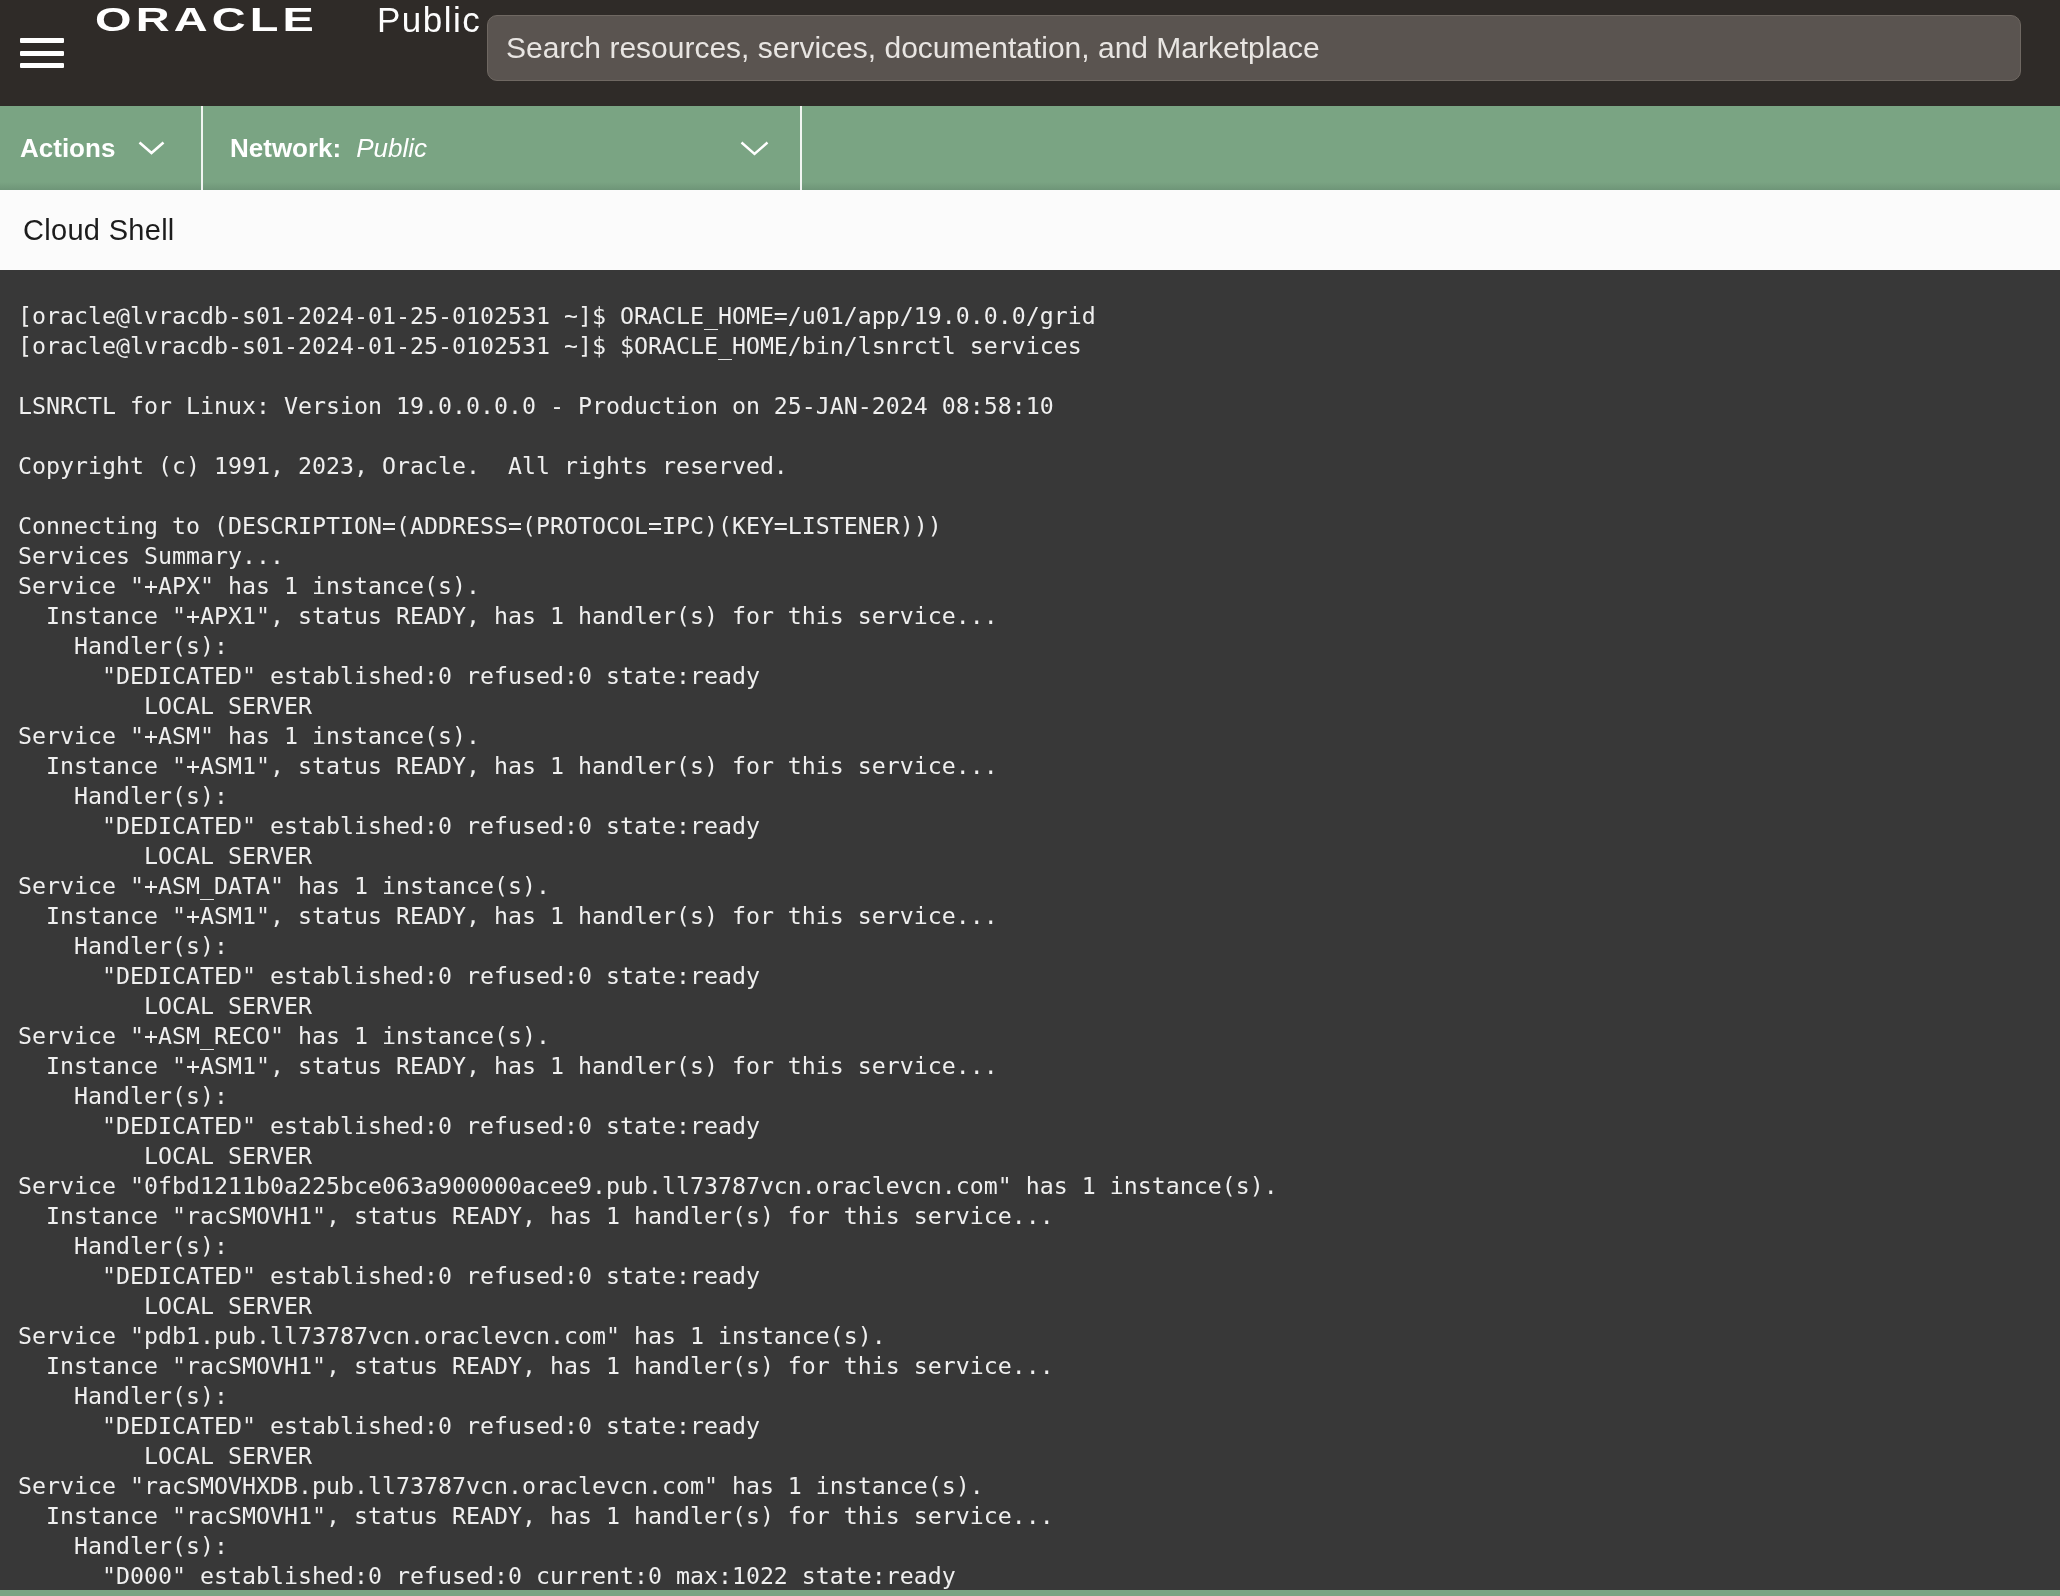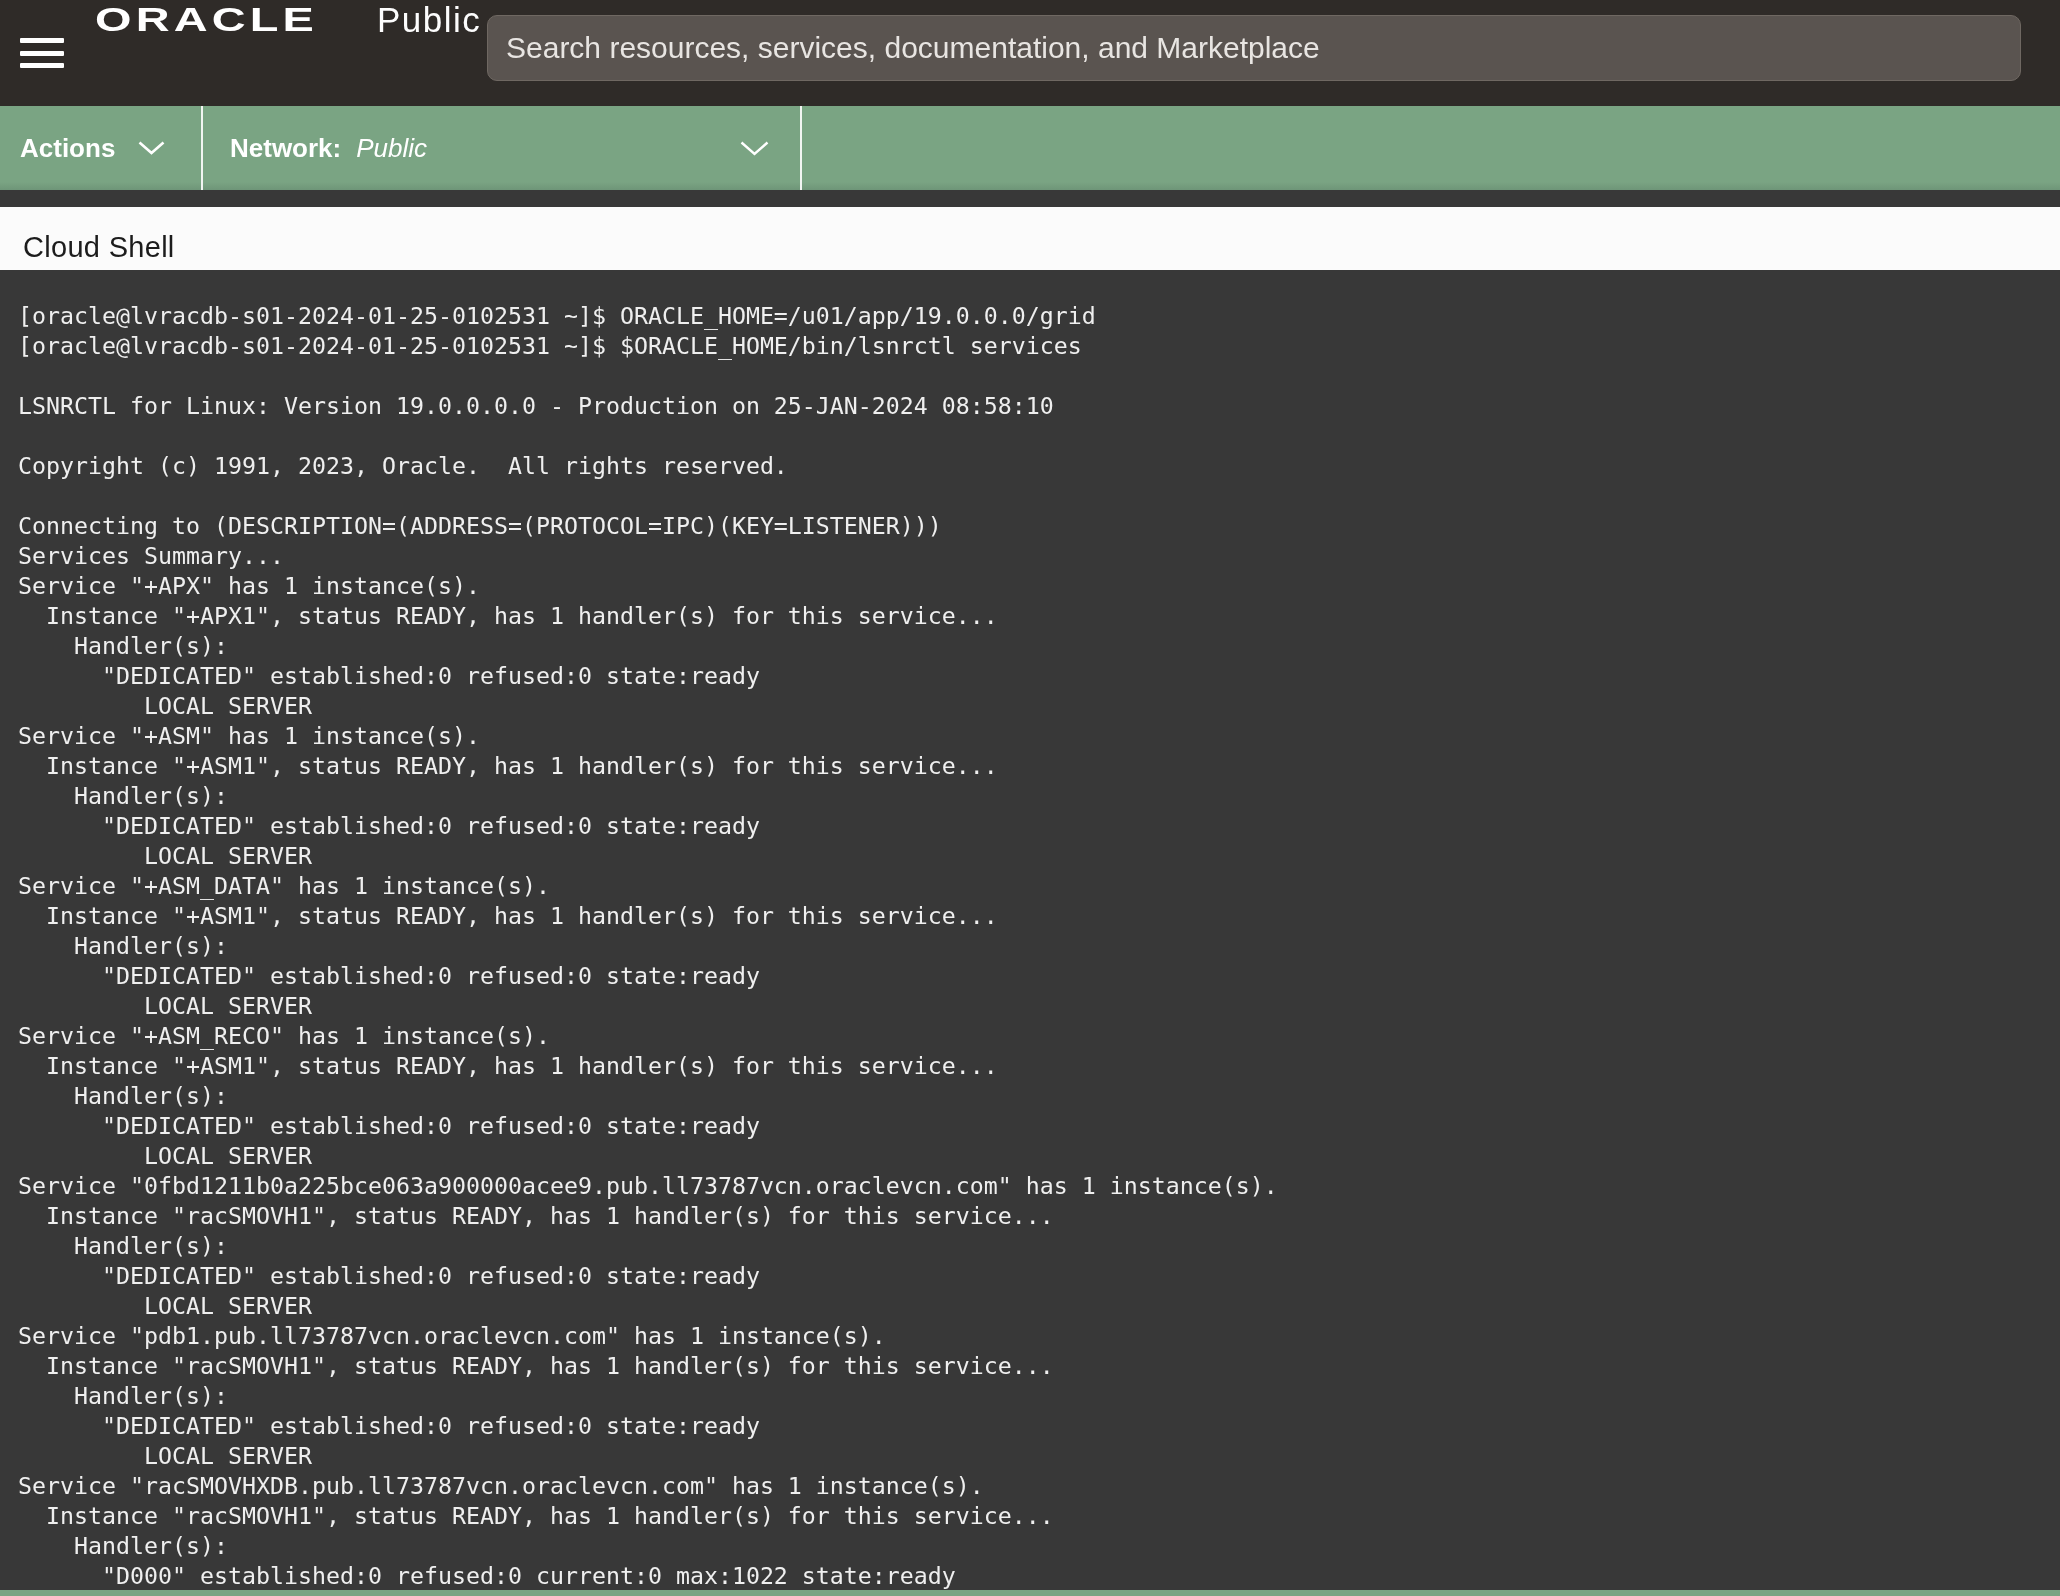--- a/index.html
+++ b/index.html
@@ -65,21 +65,21 @@
   }
   .net-label{font-size:26px;font-weight:bold;}
   .net-value{font-size:26px;font-style:italic;margin-left:15px;}
   .network-select .chev{margin-left:auto;margin-right:31px;}
   .chev{display:inline-flex;align-items:center;}
 
   
   .shell-header{
     position:absolute;left:0;top:190px;width:2060px;height:80px;
     background:var(--shell-header-bg,#FBFBFB);
-    display:flex;align-items:center;padding-left:23px;margin-top:17px;
+    display:flex;align-items:center;padding-left:23px;
   }
   .shell-header span{font-size:29px;color:#1C1C1C;letter-spacing:0.3px;}
 
   
   .terminal{
     position:absolute;left:0;top:270px;width:2060px;height:1320px;
     background:var(--terminal-bg,#383838);overflow:hidden;cursor:text;
   }
   .terminal pre{
     margin:12px;padding:19px 0 0 6px;

